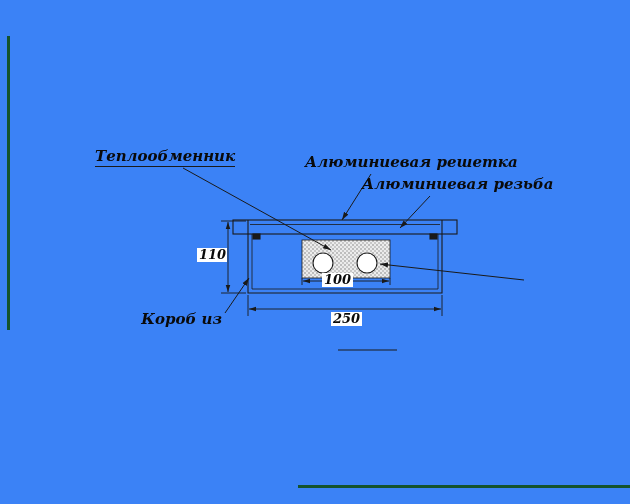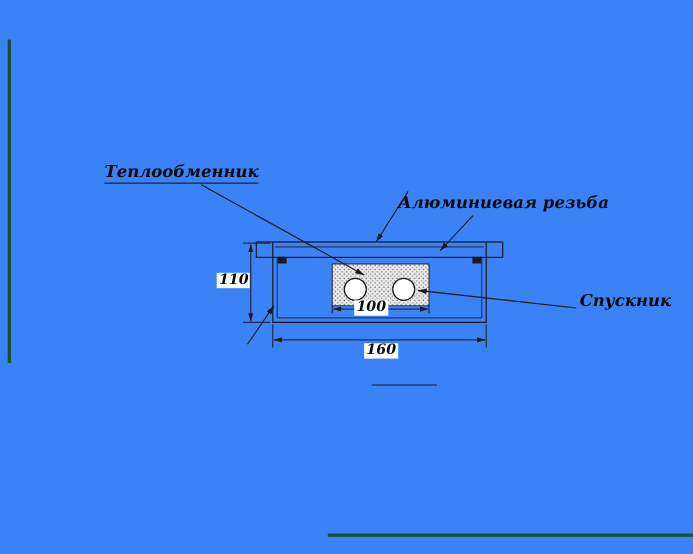--- a/index.html
+++ b/index.html
@@ -88,30 +88,31 @@
         <line x1="430" y1="196" x2="400" y2="228" marker-end="url(#arr)"></line>
         <line x1="524" y1="280" x2="380" y2="264" marker-end="url(#arr)"></line>
         <line x1="225" y1="313" x2="249" y2="278" marker-end="url(#arr)"></line>
         <line x1="397" y1="350" x2="338" y2="350"></line>
       </g>
     </g>
   </svg>
 
   <div class="lbl underline" style="left:95px; top:147px;">Теплообменник</div>
 
+  <div class="lbl" style="left:305px; top:153px;">Алюминиевая решетка</div>
 
   <div class="lbl" style="left:362px; top:175px;">Алюминиевая резьба</div>
 
   <div class="lbl two-line" style="left:527px; top:264px;">
-    <div>Спускник</div>
   </div>
 
   <div class="lbl two-line" style="left:30px; top:310px; width:192px; text-align:right;">
+    <div>Короб из</div>
   </div>
 
 
   <div class="dim" style="left:197px; top:248px; width:26px; ">110</div>
 
   <div class="dim" style="left:322px; top:273px;">100</div>
 
-  <div class="dim" style="left:331px; top:312px;">160</div>
+  <div class="dim" style="left:331px; top:312px;">250</div>
 
 </div>
 
 </body></html>

